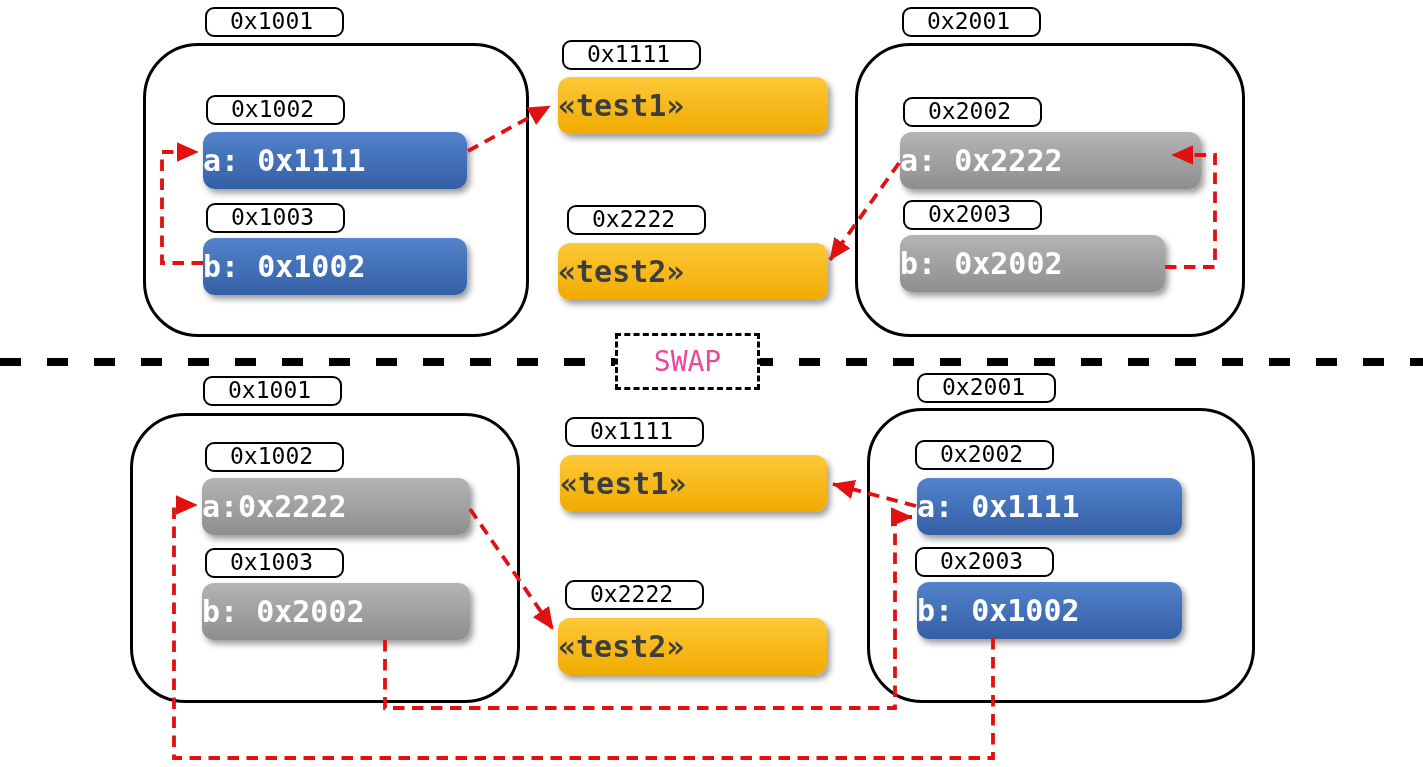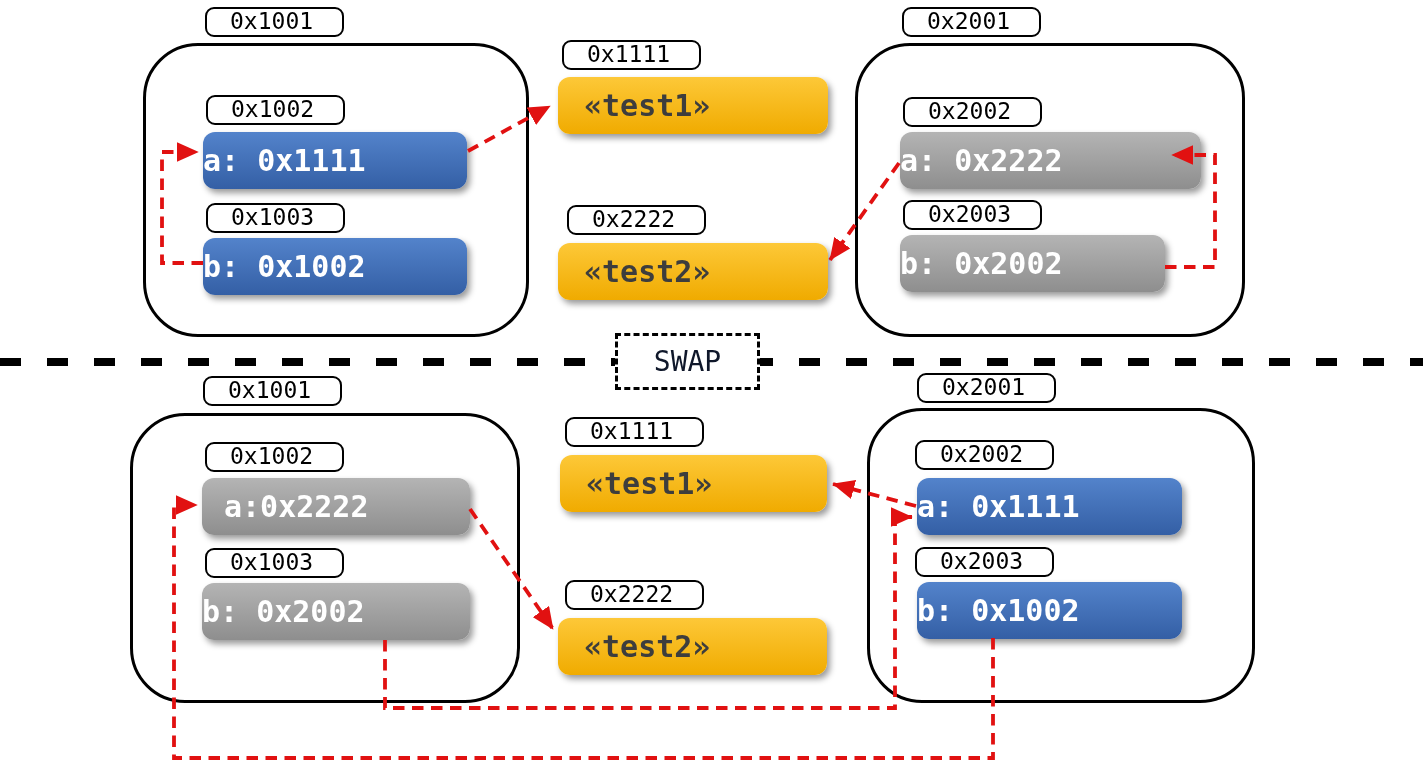--- a/index.html
+++ b/index.html
@@ -18,26 +18,26 @@
     z-index:3; white-space:nowrap;
   }
   .vbox {
     position:absolute; height:57px; box-sizing:border-box; border-radius:12px;
     display:flex; align-items:center; 
     font-size:30px; font-weight:bold; color:#ffffff; white-space:nowrap;
     box-shadow:3px 4px 6px rgba(0,0,0,0.40); z-index:2;
   }
   .vbox.blue   { background:linear-gradient(#5383cb, #345fa5); }
   .vbox.gray   { background:linear-gradient(#b4b4b4, #8e8e8e); }
-  .vbox.yellow { background:linear-gradient(#fdc838, #f0ab00); color:#3d3d3d; padding-left:26px; }
+  .vbox.yellow { background:linear-gradient(#fdc838, #f0ab00); color:#3d3d3d; }
   .swap-box {
     position:absolute; left:615px; top:333px; width:145px; height:57px;
     box-sizing:border-box; border:3.5px dashed #000; background:#fff;
     display:flex; align-items:center; justify-content:center;
-    font-size:28px; color:#0f172a; z-index:2;
+    font-size:28px; color:#ec4899; z-index:2;
   }
   svg.layer { position:absolute; left:0; top:0; pointer-events:none; }
   svg.divider { z-index:1; }
   svg.arrows  { z-index:4; }
 </style>
 </head>
 <body>
 
 <div class="stage">
 
@@ -63,21 +63,21 @@
   <svg class="layer divider" width="1423" height="767" viewBox="0 0 1423 767">
     <line x1="0" y1="362" x2="1423" y2="362" stroke="#000" stroke-width="8" stroke-dasharray="21 26"></line>
   </svg>
   <div class="swap-box">
     <span>SWAP</span>
   </div>
 
   <div class="frame" style="left:130px; top:413px; width:390px; height:290px;"></div>
   <div class="tab" style="left:203px; top:376px;">0x1001</div>
   <div class="tab" style="left:205px; top:442px;">0x1002</div>
-  <div class="vbox gray" style="left:202px; top:478px; width:268px; padding-left:22px;">a:0x2222</div>
+  <div class="vbox gray" style="left:202px; top:478px; width:268px; ">a:0x2222</div>
   <div class="tab" style="left:205px; top:548px;">0x1003</div>
   <div class="vbox gray" style="left:202px; top:583px; width:268px;">b: 0x2002</div>
 
   <div class="tab" style="left:565px; top:417px;">0x1111</div>
   <div class="vbox yellow" style="left:560px; top:455px; width:267px;">«test1»</div>
   <div class="tab" style="left:565px; top:580px;">0x2222</div>
   <div class="vbox yellow" style="left:558px; top:618px; width:269px;">«test2»</div>
 
   <div class="frame" style="left:867px; top:408px; width:388px; height:295px;"></div>
   <div class="tab" style="left:917px; top:373px;">0x2001</div>

